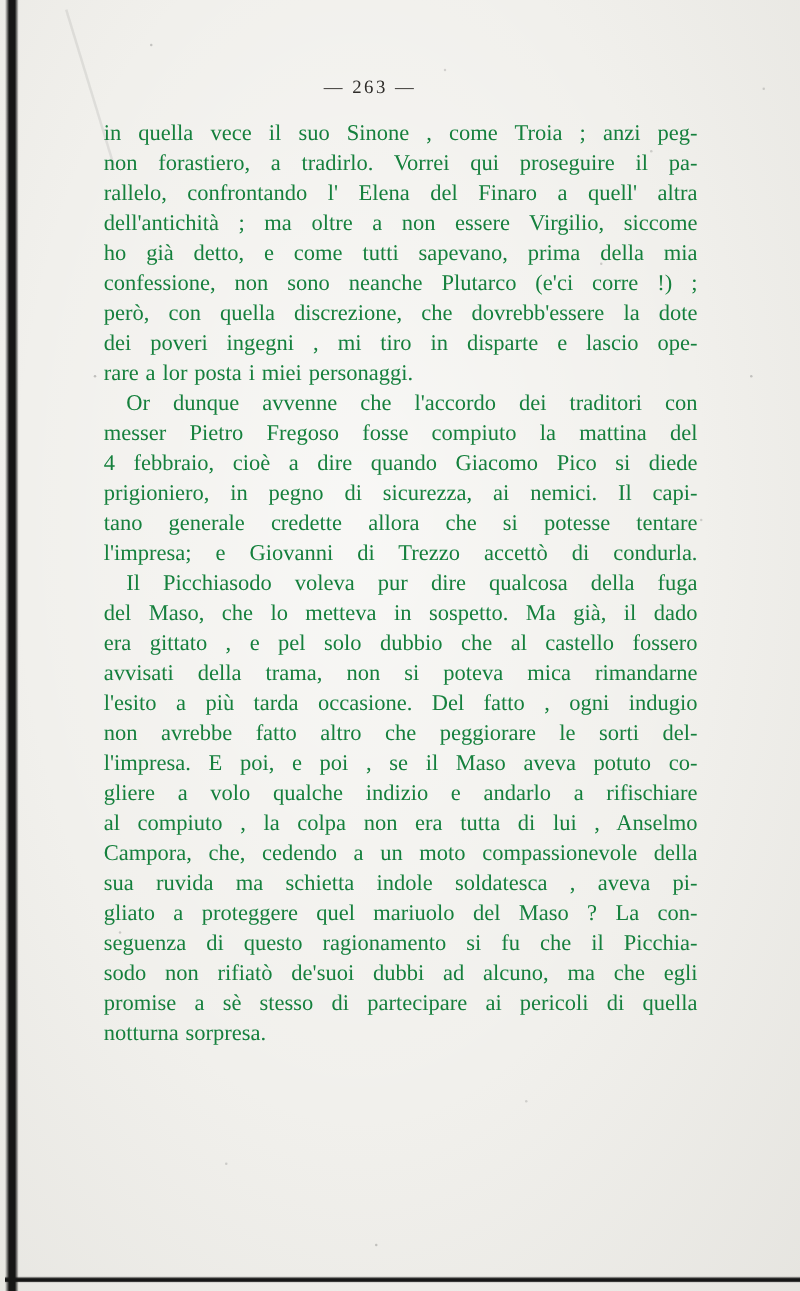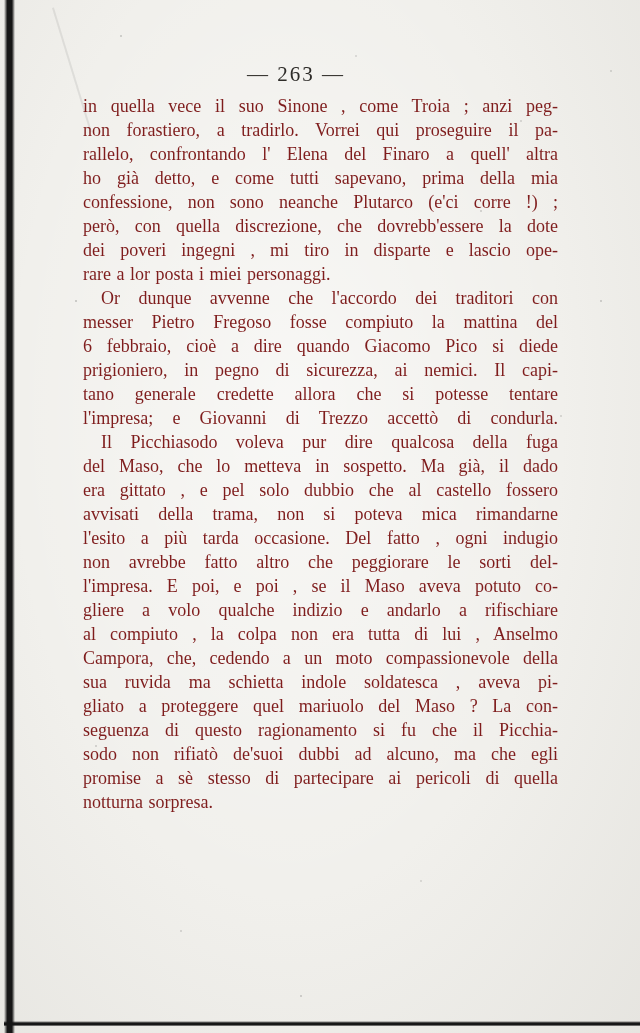--- a/index.html
+++ b/index.html
@@ -65,30 +65,30 @@
     top: 1021px;
     height: 5px;
     background: linear-gradient(180deg, rgba(22,22,22,0) 0%, #161616 40%, #161616 80%, rgba(22,22,22,.2) 100%);
   }
   .page-number {
     position: absolute;
     left: 236px;
     top: 62px;
     width: 120px;
     text-align: center;
-    font-size: 21px;
+    font-size: 15px;
     letter-spacing: 2px;
     color: #2e2c29;
   }
   .text-block {
     position: absolute;
     left: 83px;
     top: 94px;
     width: 475px;
-    color: #7f1d1d;
+    color: #15803d;
   }
   .text-line {
     height: 24px;
     line-height: 24px;
     font-size: 18px;
     word-spacing: 1px;
     text-align: justify;
     text-align-last: justify;
     white-space: normal;
     overflow: hidden;
@@ -109,28 +109,29 @@
 <div class="scratch"></div>
 <div class="edge-left"></div>
 <div class="edge-bottom"></div>
 
 <div class="page-number">— 263 —</div>
 
 <div class="text-block" id="text-block">
     <div class="text-line">in quella vece il suo Sinone , come Troia ; anzi peg-</div>
     <div class="text-line">non forastiero, a tradirlo. Vorrei qui proseguire il pa-</div>
     <div class="text-line">rallelo, confrontando l' Elena del Finaro a quell' altra</div>
+    <div class="text-line">dell'antichità ; ma oltre a non essere Virgilio, siccome</div>
     <div class="text-line">ho già detto, e come tutti sapevano, prima della mia</div>
     <div class="text-line">confessione, non sono neanche Plutarco (e'ci corre !) ;</div>
     <div class="text-line">però, con quella discrezione, che dovrebb'essere la dote</div>
     <div class="text-line">dei poveri ingegni , mi tiro in disparte e lascio ope-</div>
     <div class="text-line para-end">rare a lor posta i miei personaggi.</div>
     <div class="text-line indent">Or dunque avvenne che l'accordo dei traditori con</div>
     <div class="text-line">messer Pietro Fregoso fosse compiuto la mattina del</div>
-    <div class="text-line">6 febbraio, cioè a dire quando Giacomo Pico si diede</div>
+    <div class="text-line">4 febbraio, cioè a dire quando Giacomo Pico si diede</div>
     <div class="text-line">prigioniero, in pegno di sicurezza, ai nemici. Il capi-</div>
     <div class="text-line">tano generale credette allora che si potesse tentare</div>
     <div class="text-line">l'impresa; e Giovanni di Trezzo accettò di condurla.</div>
     <div class="text-line indent">Il Picchiasodo voleva pur dire qualcosa della fuga</div>
     <div class="text-line">del Maso, che lo metteva in sospetto. Ma già, il dado</div>
     <div class="text-line">era gittato , e pel solo dubbio che al castello fossero</div>
     <div class="text-line">avvisati della trama, non si poteva mica rimandarne</div>
     <div class="text-line">l'esito a più tarda occasione. Del fatto , ogni indugio</div>
     <div class="text-line">non avrebbe fatto altro che peggiorare le sorti del-</div>
     <div class="text-line">l'impresa. E poi, e poi , se il Maso aveva potuto co-</div>

